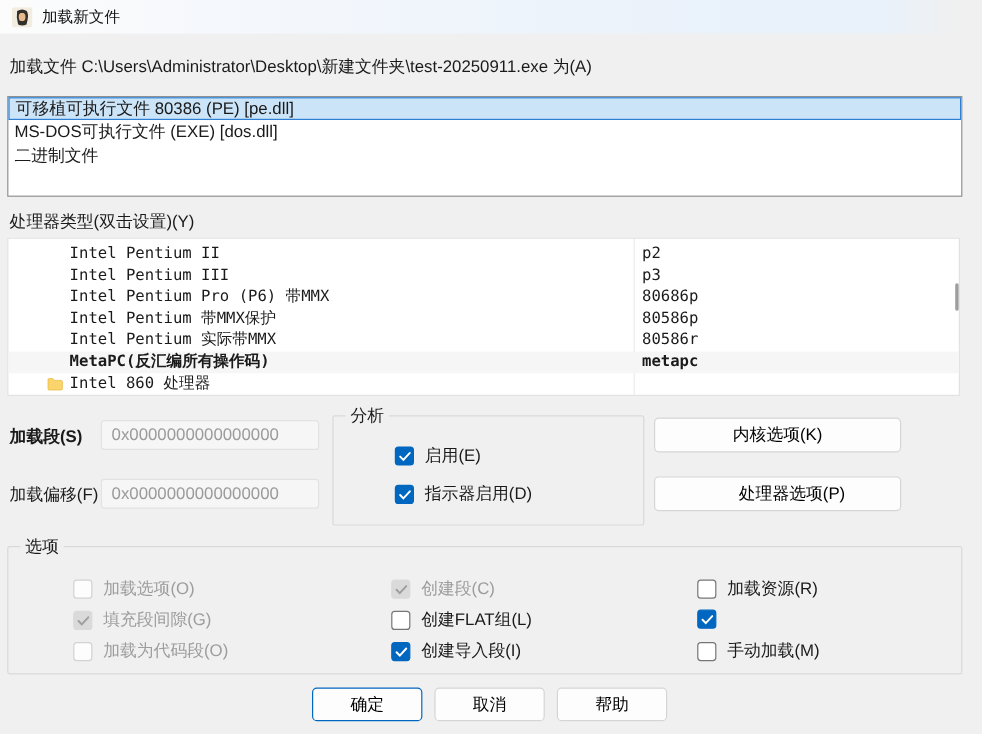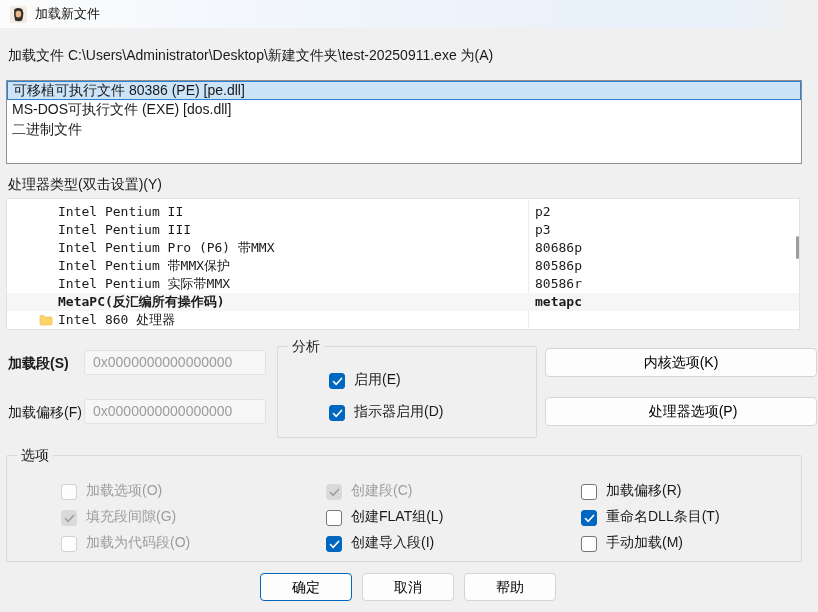--- a/index.html
+++ b/index.html
@@ -54,34 +54,34 @@
     position:absolute; width:182px; height:25px; background:#f6f6f6;
     border:1px solid #e2e2e2; border-radius:3px; color:#9b9b9b;
     font-size:14px; line-height:23px; padding-left:8px; white-space:nowrap; overflow:hidden;
   }
 
   .groupbox { position:absolute; border:1px solid #d9d9d9; border-radius:2px; }
   .groupbox .legend {
     position:absolute; top:-9px; left:10px; background:#f0f0f0; padding:0 4px; font-size:14px;
   }
 
-  .cb-row { position:absolute; display:flex; align-items:flex-end;padding-left:38px; }
+  .cb-row { position:absolute; display:flex; align-items:center;padding-left:38px; }
   .cb-box {
     width:16px; height:16px; border-radius:3px; margin-right:9px; flex:0 0 auto;
     display:flex; align-items:center; justify-content:center;
     background:#fff; border:1px solid #767676;
   }
   .cb-box.checked { background:#0067c0; border-color:#0067c0; }
   .cb-box.dis-unchecked { background:#fdfdfd; border:1px solid #d2d2d2; }
   .cb-box.dis-checked { background:#dadada; border:1px solid #dadada; }
   .cb-label { font-size:14px; }
   .cb-label.disabled { color:#9d9d9d; }
 
   .side-btn {
-    position:absolute; left:545px; width:272px; height:29px;
+    position:absolute; left:545px; width:206px; height:29px;
     background:#fdfdfd; border:1px solid #d5d5d5; border-radius:4px;
     font-size:14px; text-align:center; line-height:27px; cursor:default;
   }
 
   .footer-btn {
     position:absolute; top:573px; width:92px; height:28px;
     background:#fdfdfd; border:1px solid #d5d5d5; border-radius:4px;
     font-size:14px; text-align:center; line-height:26px; cursor:default;
   }
   .footer-btn.default { border:1.6px solid #0067c0; line-height:25px; }
@@ -218,29 +218,28 @@
     <span class="cb-box checked">
       <svg width="11" height="9" viewBox="0 0 12 10">
           <path d="M1.5 5l3 3.1L10.5 1.6" stroke="#fff" stroke-width="1.8" fill="none" stroke-linecap="round"></path>
         </svg>
     </span>
     <span class="cb-label">创建导入段(I)</span>
   </div>
 
   <div class="cb-row" style="left:536px; top:26px;">
     <span class="cb-box"></span>
-    <span class="cb-label">加载偏移(R)</span>
+    <span class="cb-label">加载资源(R)</span>
   </div>
   <div class="cb-row" style="left:536px; top:52px;">
     <span class="cb-box checked">
       <svg width="11" height="9" viewBox="0 0 12 10">
           <path d="M1.5 5l3 3.1L10.5 1.6" stroke="#fff" stroke-width="1.8" fill="none" stroke-linecap="round"></path>
         </svg>
     </span>
-    <span class="cb-label">重命名DLL条目(T)</span>
   </div>
   <div class="cb-row" style="left:536px; top:78px;">
     <span class="cb-box"></span>
     <span class="cb-label">手动加载(M)</span>
   </div>
 </div>
 
 <button class="footer-btn default" style="left:260px;">确定</button>
 <button class="footer-btn" style="left:362px;">取消</button>
 <button class="footer-btn" style="left:464px;">帮助</button>

